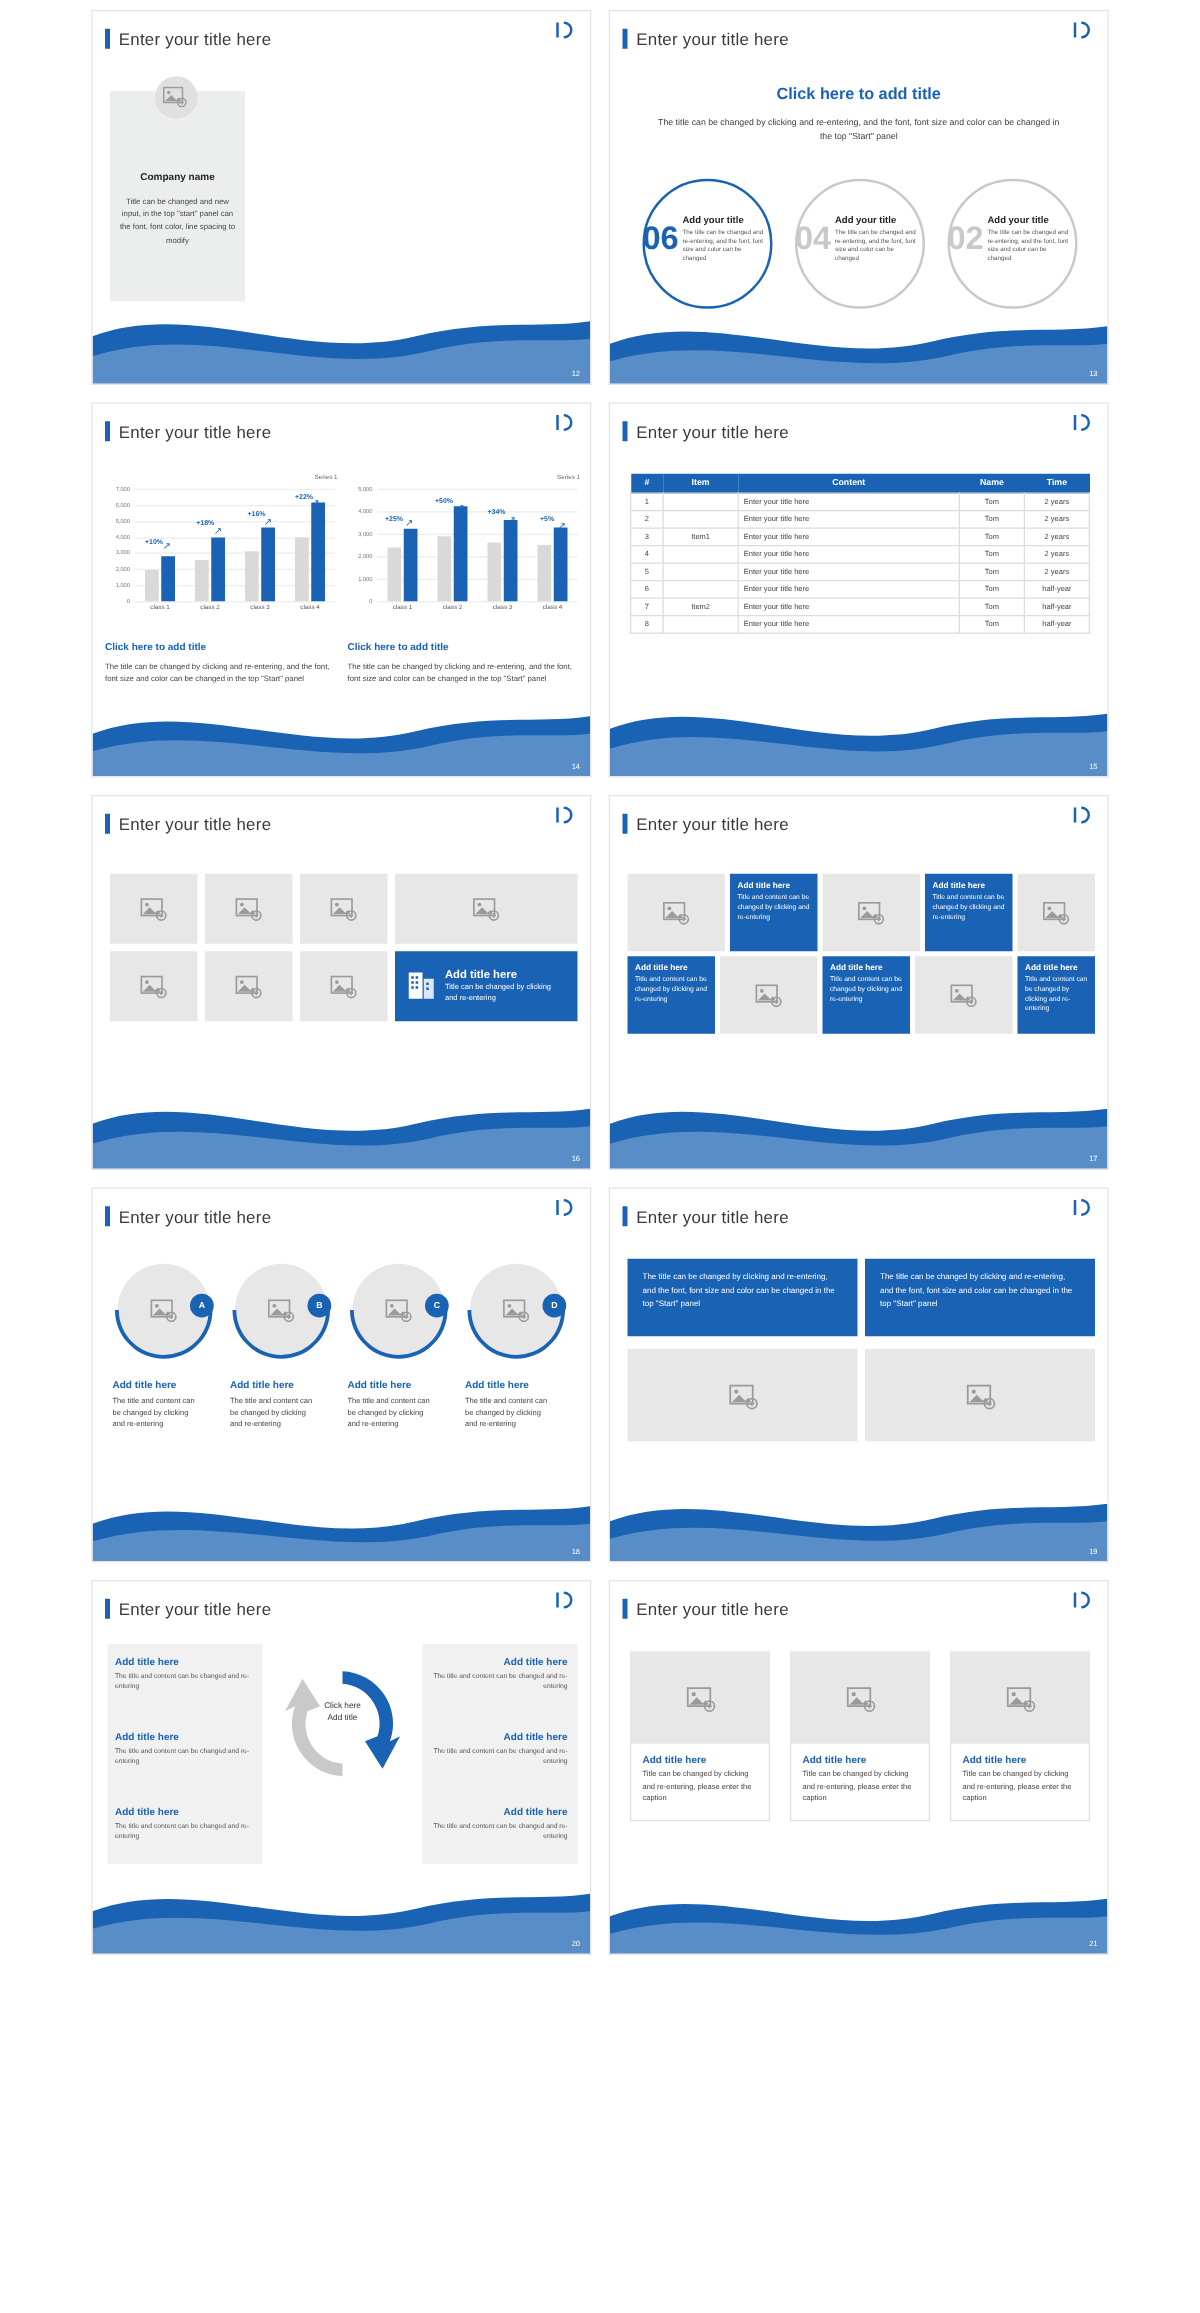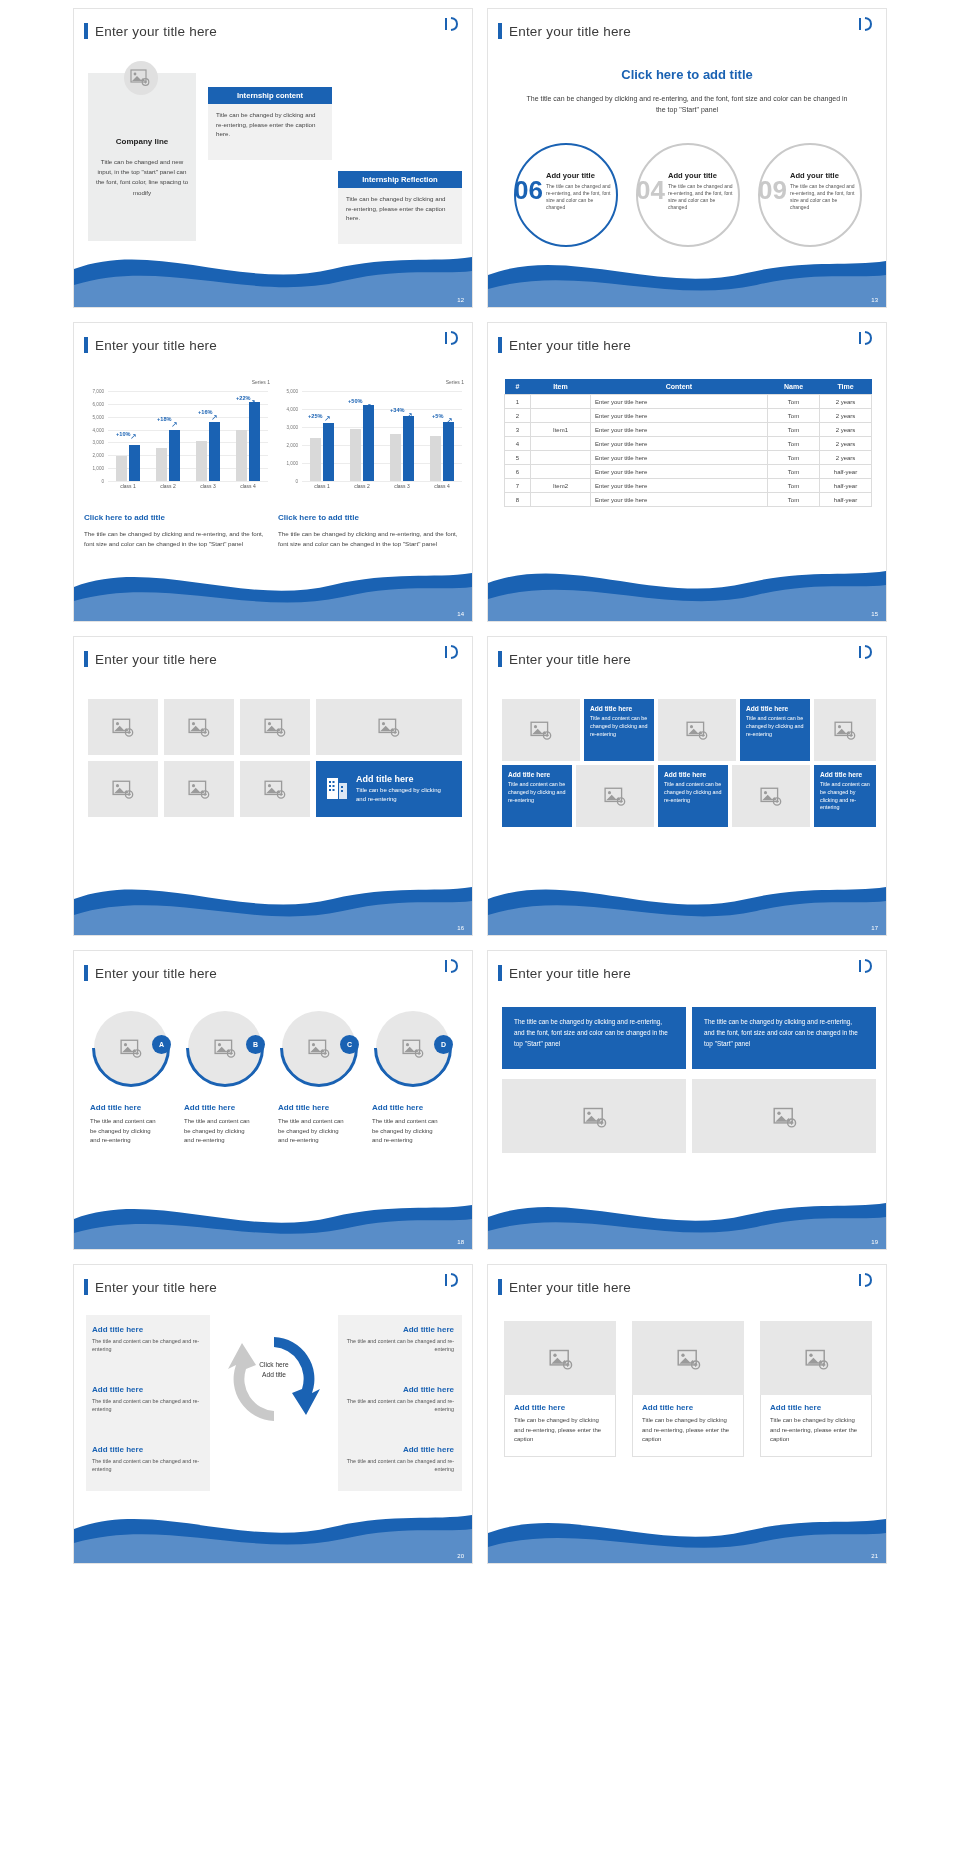--- a/index.html
+++ b/index.html
@@ -158,31 +158,23 @@
       <span class="ph-icon">
         <svg width="20" height="17" viewBox="0 0 20 17">
             <rect x="1" y="1" width="15" height="12" fill="none" stroke="#9b9b9b" stroke-width="1.2"></rect>
             <circle cx="5" cy="5" r="1.4" fill="#9b9b9b"></circle>
             <path d="M2 12 L7 7 L11 11 L13 9 L15 12 Z" fill="#9b9b9b"></path>
             <circle cx="15.5" cy="13" r="3.3" fill="none" stroke="#9b9b9b" stroke-width="1.2"></circle>
             <path d="M14 13 h3 M15.5 11.5 v3" stroke="#9b9b9b" stroke-width="1"></path>
           </svg>
       </span>
     </div>
-    <div class="s12-cname">Company line</div>
+    <div class="s12-cname">Company name</div>
     <div class="s12-ctext">Title can be changed and new input, in the top "start" panel can the font, font color, line spacing to modify</div>
 
-    <div class="s12-card" style="left:134px; top:78px;">
-      <div class="hd">Internship content</div>
-      <div class="bd">Title can be changed by clicking and re-entering, please enter the caption here.</div>
-    </div>
-    <div class="s12-card" style="left:264px; top:162px;">
-      <div class="hd">Internship Reflection</div>
-      <div class="bd">Title can be changed by clicking and re-entering, please enter the caption here.</div>
-    </div>
 
     <svg class="wave" viewBox="0 0 400 78" preserveAspectRatio="none">
       <path d="M0,40 C80,10 170,62 260,40 C320,26 360,34 400,28 L400,78 L0,78 Z" fill="#1a62b3"></path>
       <path d="M0,56 C90,28 180,74 270,52 C330,38 370,46 400,42 L400,78 L0,78 Z" fill="#ffffff" opacity="0.28"></path>
     </svg>
     <div class="pagenum">12</div>
   </div>
 
   <div class="slide">
     <div class="s-head">
@@ -207,21 +199,21 @@
       </div>
     </div>
     <div class="circ" style="left:148px;">
       <div class="num">04</div>
       <div class="ct">
         <b>Add your title</b>
         <p>The title can be changed and re-entering, and the font, font size and color can be changed</p>
       </div>
     </div>
     <div class="circ" style="left:270px;">
-      <div class="num">09</div>
+      <div class="num">02</div>
       <div class="ct">
         <b>Add your title</b>
         <p>The title can be changed and re-entering, and the font, font size and color can be changed</p>
       </div>
     </div>
 
     <svg class="wave" viewBox="0 0 400 78" preserveAspectRatio="none">
       <path d="M0,46 C80,16 170,66 260,44 C320,30 360,38 400,32 L400,78 L0,78 Z" fill="#1a62b3"></path>
       <path d="M0,60 C90,34 180,76 270,56 C330,42 370,50 400,46 L400,78 L0,78 Z" fill="#ffffff" opacity="0.28"></path>
     </svg>

